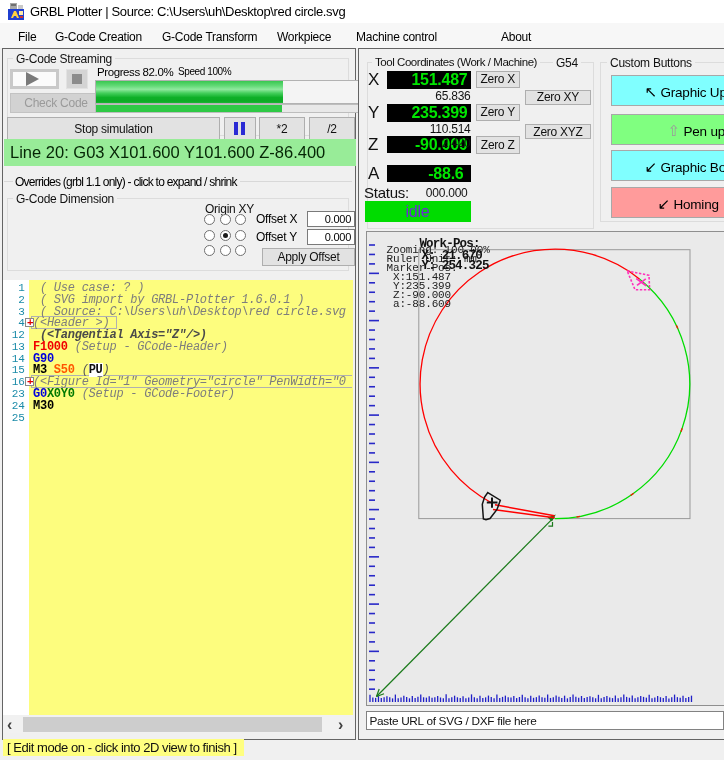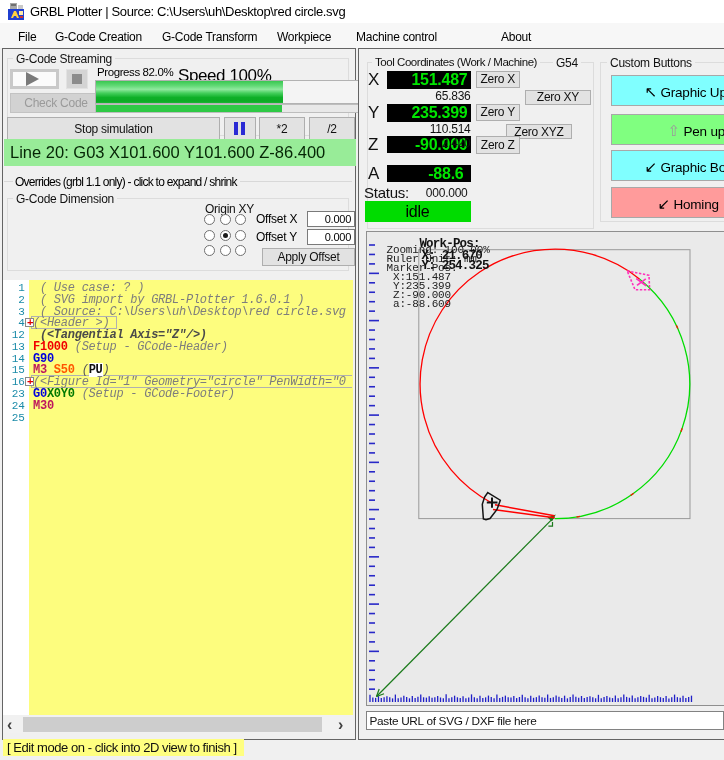--- a/index.html
+++ b/index.html
@@ -11,21 +11,21 @@
 .gb { position:absolute; border:1px solid #dcdcdc; }
 .coordlbl { position:absolute; font-size:17px; color:#111; }
 .cbox { position:absolute; left:386.5px; width:84px; height:17.5px; background:#000;
   color:#00e600; font-size:16px; font-weight:bold; text-align:right; padding-right:3px; line-height:17px; }
 .mach { position:absolute; width:84px; left:386.5px; text-align:right; font-size:12px; color:#111; }
 .cm { color:#7d7d7d; font-style:italic; }
 .cm2 { color:#555; font-style:italic; }
 .tg { color:#4a4a4a; font-style:italic; font-weight:bold; }
 .kf { color:#f00000; font-weight:bold; }
 .kg { color:#0000dc; font-weight:bold; }
-.km { color:#be185d; font-weight:bold;margin-top:8px; }
+.km { color:#000000; font-weight:bold;margin-top:8px; }
 .ks { color:#ff5500; font-weight:bold; }
 .kx { color:#007800; font-weight:bold; }
 .pu { color:#111; font-weight:bold; background:#fff; }
 </style></head><body>
 <div id="page">
 
 <div class="ab" style="left:0;top:0;width:724px;height:23px;background:#ffffff"></div>
 <svg width="18" height="18" viewBox="0 0 18 18" style="position:absolute;left:8px;top:3px">
 <rect x="2" y="0" width="7" height="7" fill="#a8a8a8"></rect>
 <rect x="3" y="1" width="5" height="2" fill="#6f6f6f"></rect>
@@ -51,21 +51,21 @@
 <div class="gb" style="left:7px;top:58px;width:342px;height:78px"></div>
 <div class="gbl" style="left:13px;top:52px">G-Code Streaming</div>
 
 <div class="ab" style="left:10px;top:69px;width:49px;height:20px;background:#fbfbfb;border:3px solid #c9c9c9"></div>
 <div class="ab" style="left:26px;top:72px;width:0;height:0;border-left:13px solid #7a7a7a;border-top:7px solid transparent;border-bottom:7px solid transparent"></div>
 <div class="ab" style="left:66px;top:69px;width:22px;height:20px;background:#d4d4d4;border:1px solid #e2e2e2"></div>
 <div class="ab" style="left:72px;top:74px;width:10px;height:10px;background:#8c8c8c"></div>
 <div class="btn" style="left:10px;top:93px;width:92px;height:20px;background:#d2d2d2;border-color:#c3c3c3;color:#9a9a9a">Check Code</div>
 
 <div class="ab" style="left:97px;top:66px;font-size:11.5px;letter-spacing:-0.4px">Progress 82.0%</div>
-<div class="ab" style="left:178px;top:66px;font-size:17px;letter-spacing:-0.4px">Speed 100%</div>
+<div class="ab" style="left:178px;top:66px;font-size:10px;letter-spacing:-0.4px">Speed 100%</div>
 
 <div class="ab" style="left:95px;top:80px;width:265px;height:24px;background:#f4f4f4;border:1px solid #b2b2b2"></div>
 <div class="ab" style="left:96px;top:81px;width:187px;height:22px;background:linear-gradient(to bottom,#38c750 0%,#62da77 22%,#8fe89e 38%,#44cf5c 55%,#0eb028 75%,#0caa24 92%,#1bb834 100%)"></div>
 <div class="ab" style="left:95px;top:104px;width:265px;height:9px;background:#e8e8e8;border:1px solid #bdbdbd"></div>
 <div class="ab" style="left:96px;top:105px;width:186px;height:7px;background:#2ec945"></div>
 
 <div class="btn" style="left:7px;top:117px;width:213px;height:23px">Stop simulation</div>
 <div class="btn" style="left:223.5px;top:117px;width:32.5px;height:23px">
       <span style="display:inline-block;width:4px;height:13px;background:#2a2ad4;margin-right:3px"></span>
       <span style="display:inline-block;width:4px;height:13px;background:#2a2ad4"></span>
@@ -153,32 +153,32 @@
 <div class="coordlbl" style="left:368px;top:70px">X</div>
 <div class="cbox" style="top:71px">151.487</div>
 <div class="btn" style="left:475.5px;top:70.5px;width:44.5px;height:17.5px">Zero X</div>
 <div class="mach" style="top:88.5px">65.836</div>
 <div class="btn" style="left:525px;top:89.5px;width:66px;height:15px">Zero XY</div>
 
 <div class="coordlbl" style="left:368px;top:103px">Y</div>
 <div class="cbox" style="top:104px">235.399</div>
 <div class="btn" style="left:475.5px;top:103.5px;width:44.5px;height:17.5px">Zero Y</div>
 <div class="mach" style="top:121.5px">110.514</div>
-<div class="btn" style="left:506px;top:124px;width:66px;height:15px">Zero XYZ</div>
+<div class="btn" style="left:525px;top:124px;width:66px;height:15px">Zero XYZ</div>
 
 <div class="coordlbl" style="left:368px;top:135px">Z</div>
 <div class="cbox" style="top:135.5px">-90.000</div>
 <div class="btn" style="left:475.5px;top:136px;width:44.5px;height:17.5px">Zero Z</div>
 <div class="mach" style="top:136px">2.420</div>
 
 <div class="coordlbl" style="left:368px;top:164px">A</div>
 <div class="cbox" style="top:164.5px;padding-right:7px">-88.6</div>
 <div class="mach" style="top:185.5px;width:81px">000.000</div>
 <div class="ab" style="left:364px;top:184px;font-size:15px;color:#111">Status:</div>
-<div class="ab" style="left:364.5px;top:201px;width:106px;height:21px;background:#00dc00;color:#000000;font-size:16px;text-align:center;line-height:21px">idle</div>
+<div class="ab" style="left:364.5px;top:201px;width:106px;height:21px;background:#00dc00;color:#6d28d9;font-size:16px;text-align:center;line-height:21px">idle</div>
 
 <div class="gb" style="left:600px;top:62px;width:130px;height:160px"></div>
 <div class="gbl" style="left:607px;top:56px">Custom Buttons</div>
 <div class="ab" style="left:610.5px;top:74.5px;width:120px;height:31.5px;background:#80ffff;border:1px solid #a8a8a8">
       <span style="position:absolute;left:33px;top:7px;font-size:13.5px;letter-spacing:-0.2px;white-space:nowrap"><span style="font-size:15px">↖</span> Graphic Up</span>
     </div>
 <div class="ab" style="left:610.5px;top:113.5px;width:120px;height:31px;background:#80ff80;border:1px solid #a8a8a8">
       <span style="position:absolute;left:56px;top:7px;font-size:13.5px;letter-spacing:-0.2px;white-space:nowrap"><span style="color:#9a9a9a;font-size:15px">⇧</span> Pen up</span>
     </div>
 <div class="ab" style="left:610.5px;top:149.5px;width:120px;height:31px;background:#80ffff;border:1px solid #a8a8a8">

